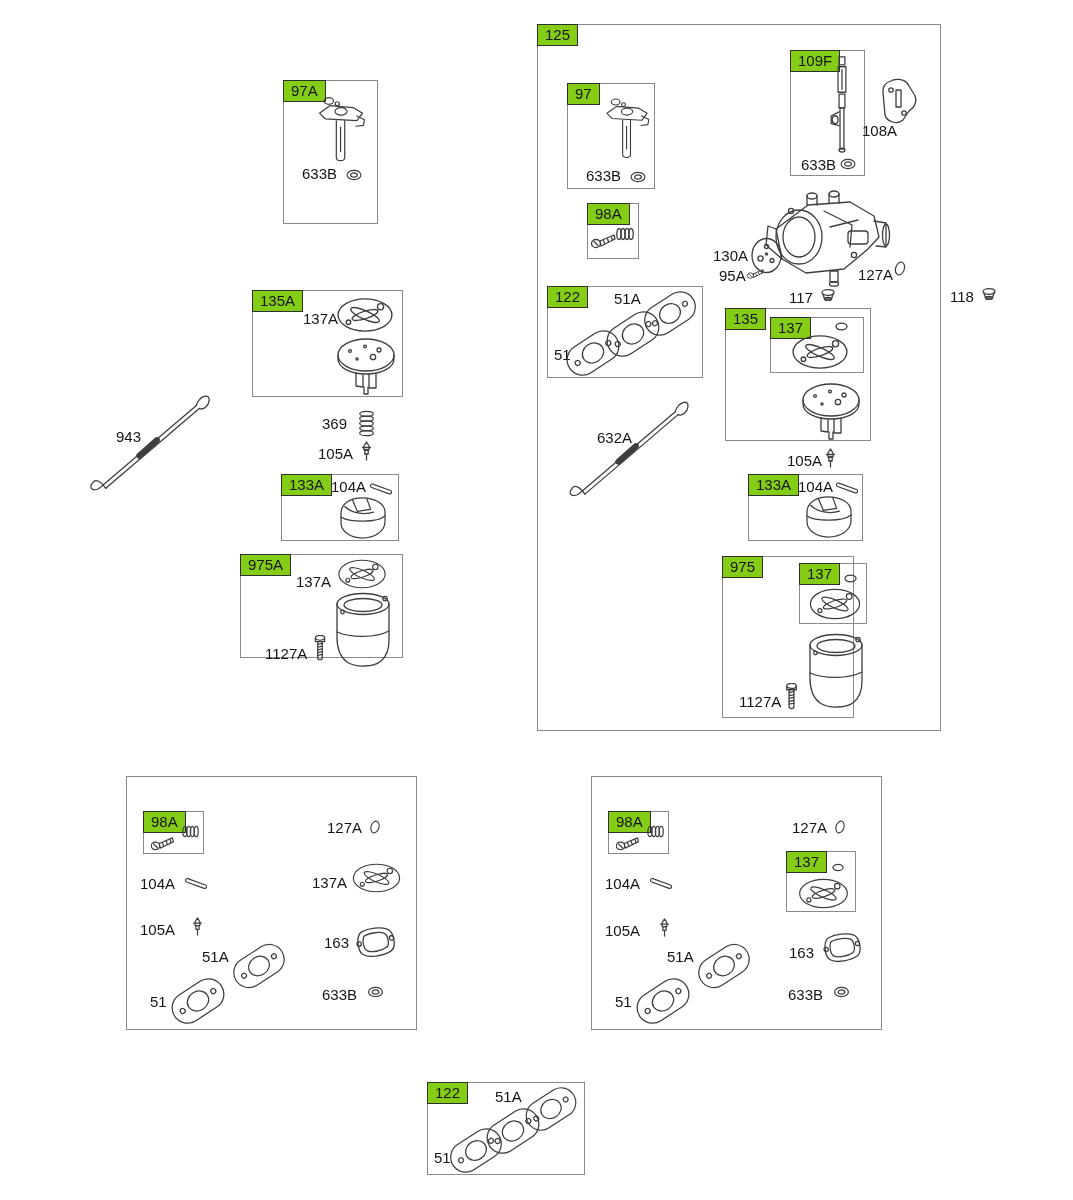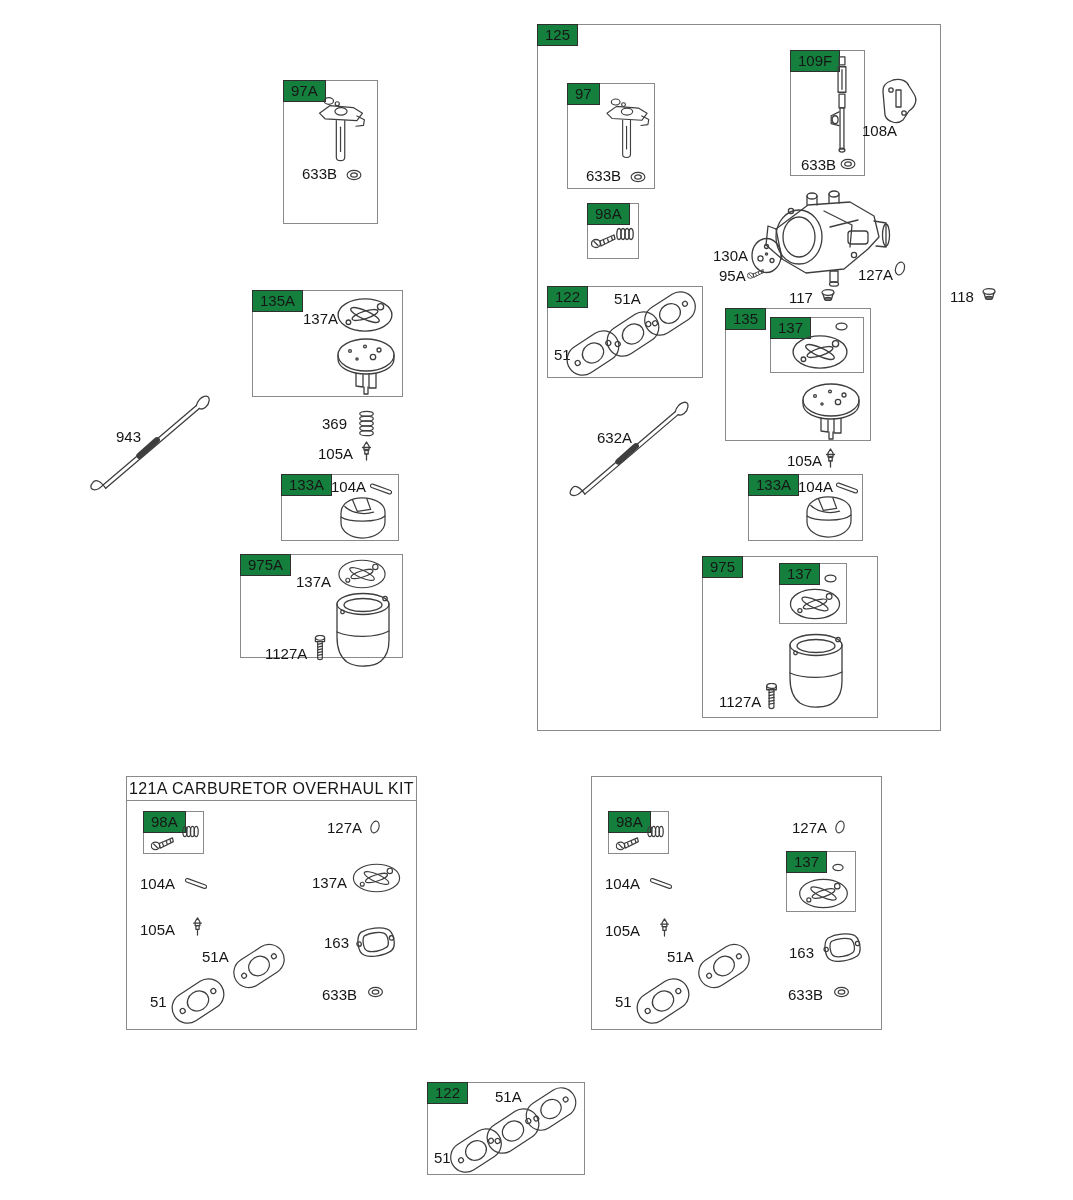--- a/index.html
+++ b/index.html
@@ -1,19 +1,19 @@
 <!DOCTYPE html>
 <html><head>
 <meta charset="utf-8">
 <style>
   *{margin:0;padding:0;box-sizing:border-box}
   body{background:#fff;font-family:"Liberation Sans",sans-serif;color:#161616}
   .stage{position:relative;width:1073px;height:1200px;background:#fff;overflow:hidden}
   .box{position:absolute;border:1px solid #8a8a8a;background:transparent}
-  .tag{position:absolute;left:-1px;top:-1px;padding:1px 7px 2px;border:1.5px solid #2f2f2f;background:#15803d;font-size:15px;line-height:17px;white-space:nowrap}
+  .tag{position:absolute;left:-1px;top:-1px;padding:1px 7px 2px;border:1.5px solid #2f2f2f;background:#84cc16;font-size:15px;line-height:17px;white-space:nowrap}
   .lbl{position:absolute;font-size:15px;line-height:15px;white-space:nowrap;color:#151515}
   svg.ic{position:absolute;overflow:visible;stroke:#3e3e3e;fill:none;stroke-width:1.3;stroke-linecap:round;stroke-linejoin:round}
   .kit-head{position:absolute;left:0;top:0;width:100%;height:24px;border-bottom:1px solid #8a8a8a;display:flex;align-items:center;justify-content:center;font-size:16px;letter-spacing:.4px;white-space:nowrap}
   .defs{position:absolute;width:0;height:0;overflow:hidden}
 </style>
 </head>
 <body>
 
 <svg class="defs" aria-hidden="true">
   <defs>
@@ -302,21 +302,21 @@
       <div class="tag">133A</div>
       <span class="lbl" style="left:49px;top:4px">104A</span>
       <svg class="ic" style="left:86px;top:6px;width:24px;height:14px" viewBox="0 0 27 15">
           <use href="#s-pin"></use>
         </svg>
       <svg class="ic" style="left:52px;top:19px;width:56px;height:44px" viewBox="0 0 58 46">
           <use href="#s-float"></use>
         </svg>
     </div>
 
-    <div class="box" style="left:164px;top:531px;width:176px;height:162px">
+    <div class="box" style="left:184px;top:531px;width:132px;height:162px">
       <div class="tag">975</div>
       <div class="box" style="left:76px;top:6px;width:68px;height:61px">
         <div class="tag">137</div>
         <svg class="ic" style="left:44px;top:10px;width:13px;height:9px" viewBox="0 0 13 9">
             <use href="#s-oringsm"></use>
           </svg>
         <svg class="ic" style="left:7px;top:23px;width:56px;height:34px" viewBox="0 0 56 36">
             <use href="#s-fgasket"></use>
           </svg>
       </div>
@@ -381,21 +381,20 @@
     <svg class="ic" style="left:93px;top:37px;width:60px;height:77px" viewBox="0 0 60 77">
         <use href="#s-bowl"></use>
       </svg>
     <span class="lbl" style="left:24px;top:91px">1127A</span>
     <svg class="ic" style="left:73px;top:80px;width:12px;height:26px" viewBox="0 0 13 28">
         <use href="#s-bolt"></use>
       </svg>
   </div>
 
   <div class="box" style="left:126px;top:776px;width:291px;height:254px">
-    <div class="kit-head">121A CARBURETOR OVERHAUL KIT</div>
     <div class="box" style="left:16px;top:34px;width:61px;height:43px">
       <div class="tag">98A</div>
       <svg class="ic" style="left:6px;top:23px;width:26px;height:16px" viewBox="0 0 26 17">
           <use href="#s-screw"></use>
         </svg>
       <svg class="ic" style="left:37px;top:12px;width:20px;height:15px" viewBox="0 0 21 16">
           <use href="#s-springh"></use>
         </svg>
     </div>
     <span class="lbl" style="left:200px;top:43px">127A</span>

